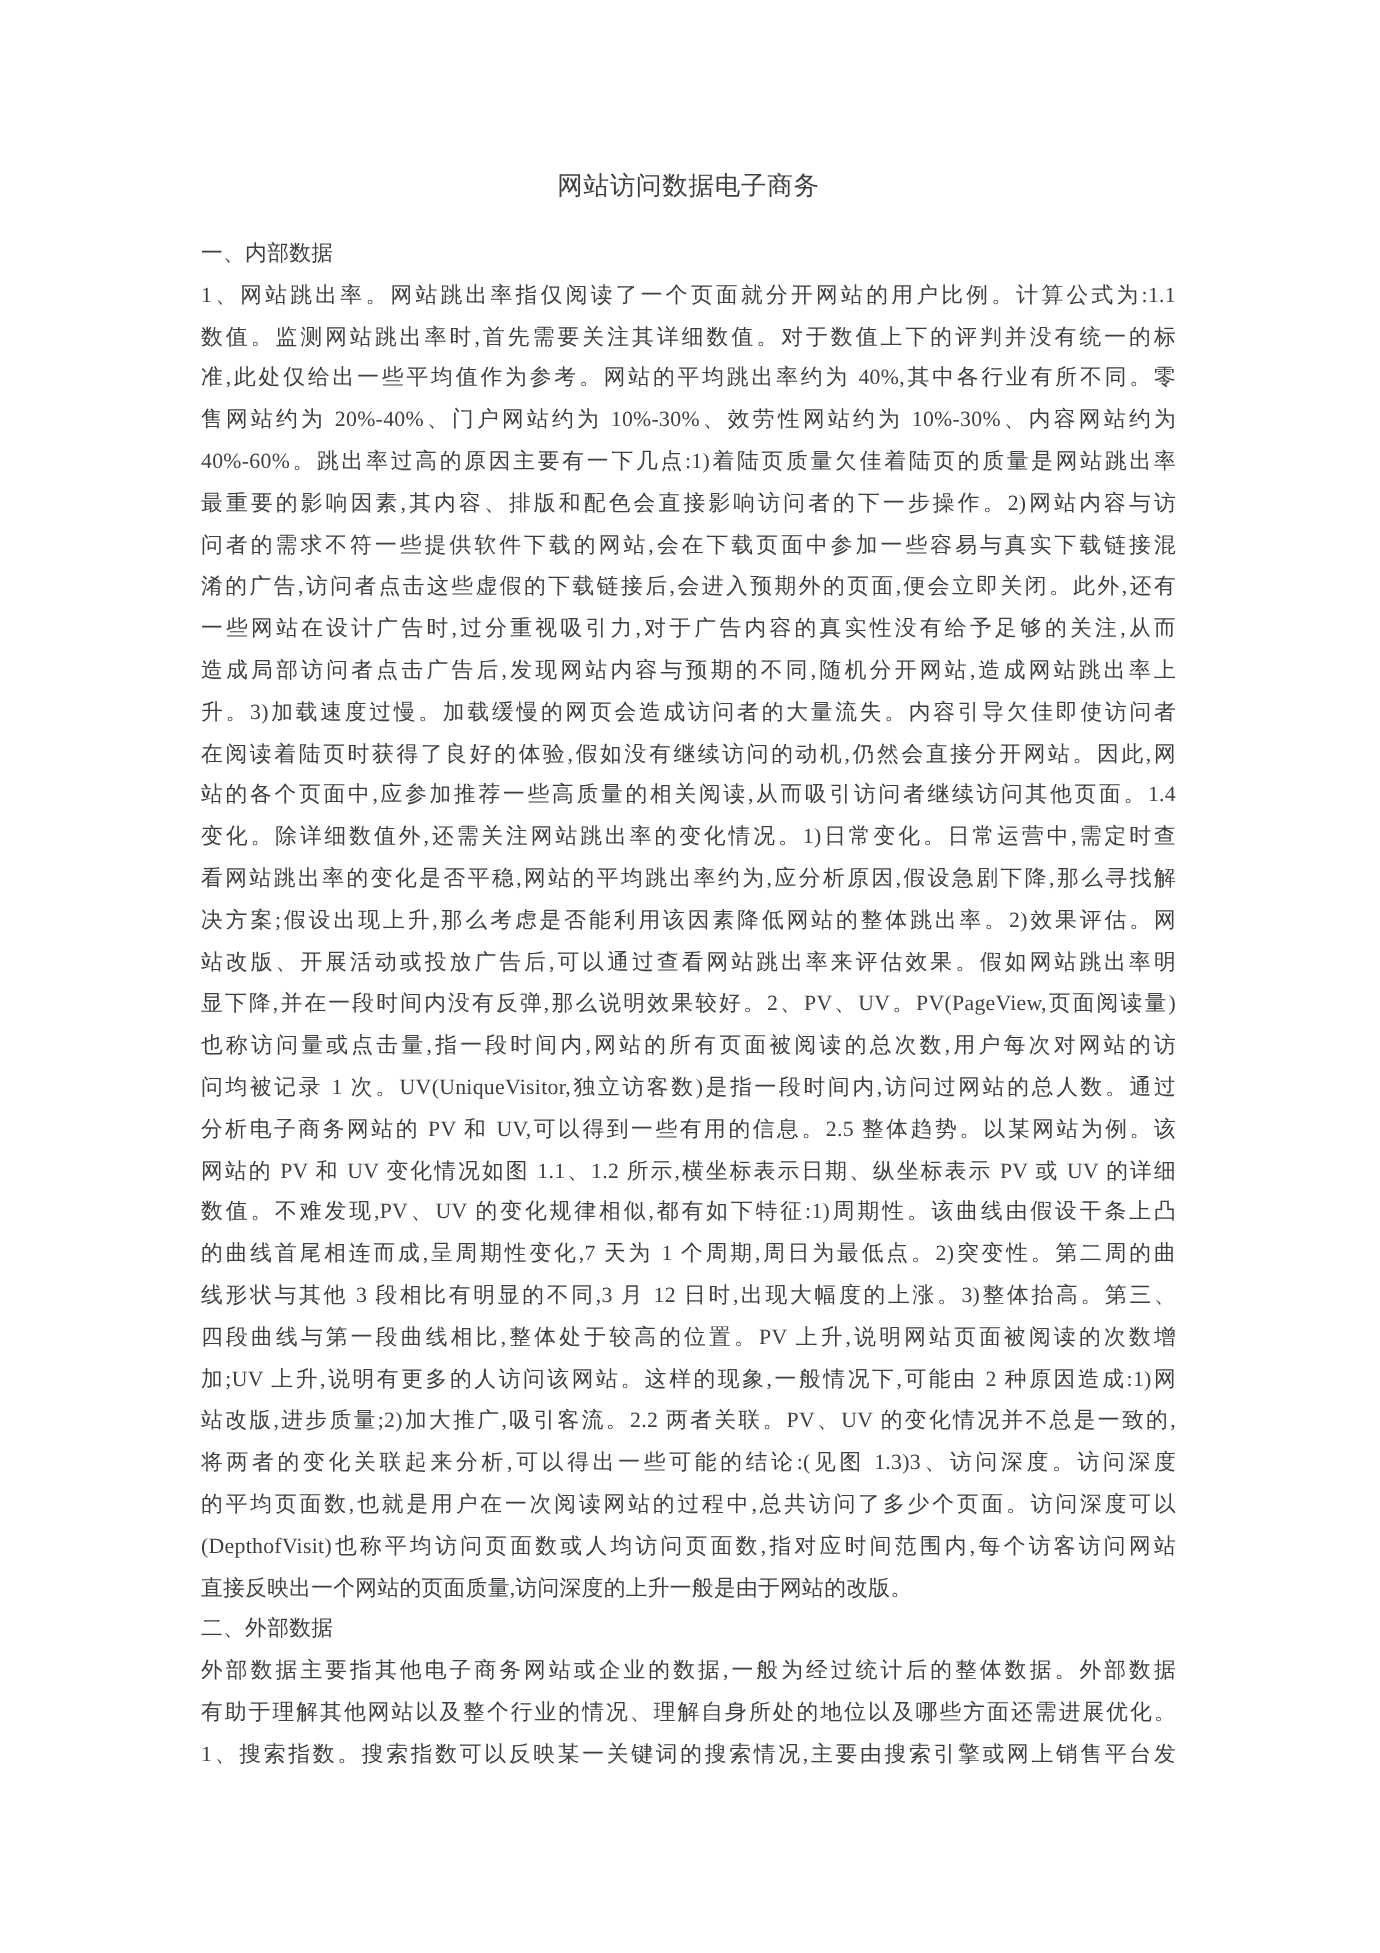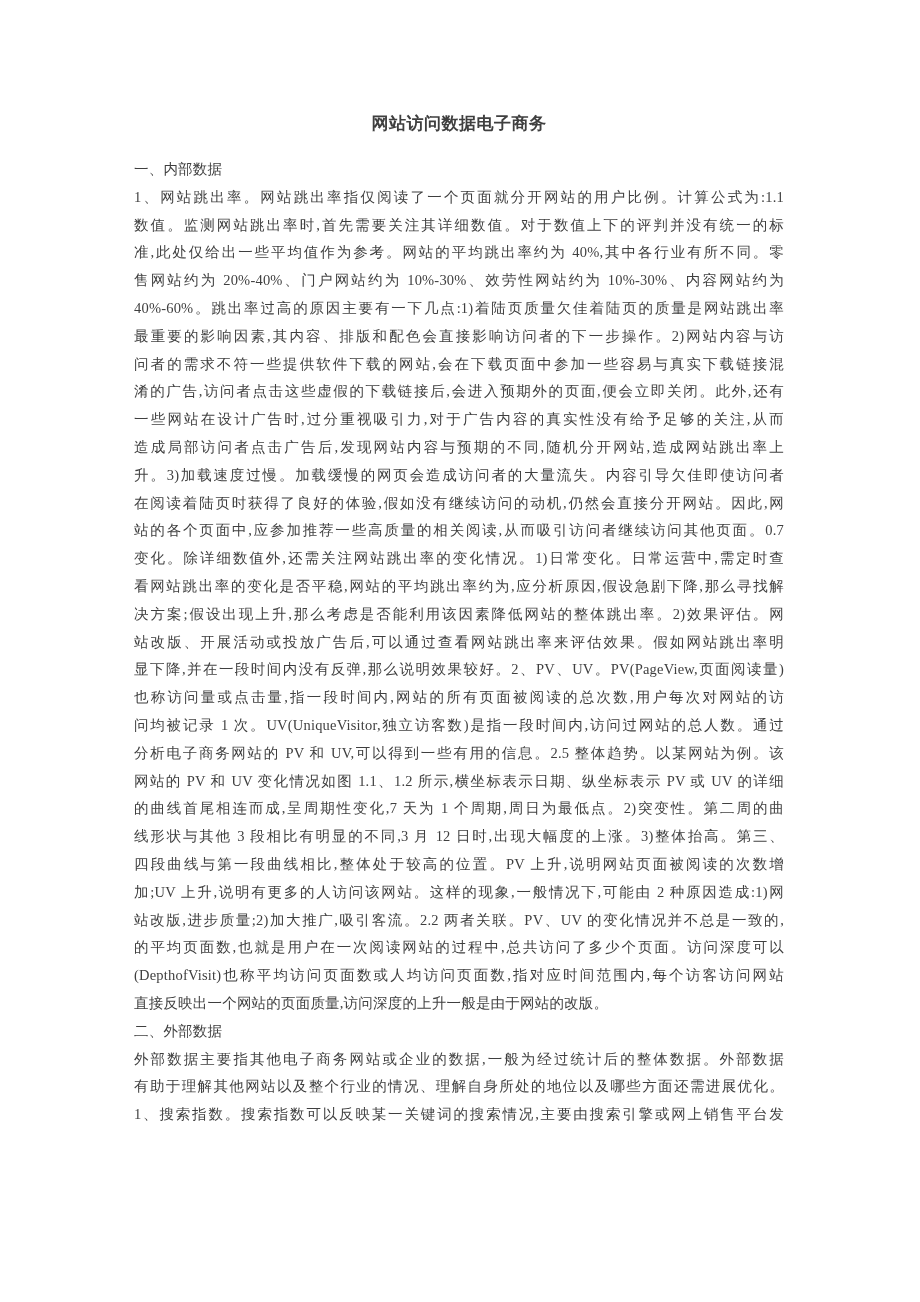--- a/index.html
+++ b/index.html
@@ -20,21 +20,21 @@
     position: absolute;
     top: 110px;
     left: 134px;
     width: 650px;
   }
   .doc-title {
     text-align: center;
     font-size: 17px;
     line-height: 28px;
     margin: 0 0 18px 0;
-    font-weight: bold;
+    font-weight: normal;
     letter-spacing: 0.5px;
   }
   .line {
     font-size: 14.5px;
     line-height: 27.8px;
     white-space: nowrap;
     letter-spacing: 0.2px;
   }
   .line.j {
     white-space: normal;
@@ -62,35 +62,37 @@
     <div class="line j">准,此处仅给出一些平均值作为参考。网站的平均跳出率约为 40%,其中各行业有所不同。零</div>
     <div class="line j">售网站约为 20%-40%、门户网站约为 10%-30%、效劳性网站约为 10%-30%、内容网站约为</div>
     <div class="line j">40%-60%。跳出率过高的原因主要有一下几点:1)着陆页质量欠佳着陆页的质量是网站跳出率</div>
     <div class="line j">最重要的影响因素,其内容、排版和配色会直接影响访问者的下一步操作。2)网站内容与访</div>
     <div class="line j">问者的需求不符一些提供软件下载的网站,会在下载页面中参加一些容易与真实下载链接混</div>
     <div class="line j">淆的广告,访问者点击这些虚假的下载链接后,会进入预期外的页面,便会立即关闭。此外,还有</div>
     <div class="line j">一些网站在设计广告时,过分重视吸引力,对于广告内容的真实性没有给予足够的关注,从而</div>
     <div class="line j">造成局部访问者点击广告后,发现网站内容与预期的不同,随机分开网站,造成网站跳出率上</div>
     <div class="line j">升。3)加载速度过慢。加载缓慢的网页会造成访问者的大量流失。内容引导欠佳即使访问者</div>
     <div class="line j">在阅读着陆页时获得了良好的体验,假如没有继续访问的动机,仍然会直接分开网站。因此,网</div>
-    <div class="line j">站的各个页面中,应参加推荐一些高质量的相关阅读,从而吸引访问者继续访问其他页面。0.7</div>
+    <div class="line j">站的各个页面中,应参加推荐一些高质量的相关阅读,从而吸引访问者继续访问其他页面。1.4</div>
     <div class="line j">变化。除详细数值外,还需关注网站跳出率的变化情况。1)日常变化。日常运营中,需定时查</div>
     <div class="line j">看网站跳出率的变化是否平稳,网站的平均跳出率约为,应分析原因,假设急剧下降,那么寻找解</div>
     <div class="line j">决方案;假设出现上升,那么考虑是否能利用该因素降低网站的整体跳出率。2)效果评估。网</div>
     <div class="line j">站改版、开展活动或投放广告后,可以通过查看网站跳出率来评估效果。假如网站跳出率明</div>
     <div class="line j">显下降,并在一段时间内没有反弹,那么说明效果较好。2、PV、UV。PV(PageView,页面阅读量)</div>
     <div class="line j">也称访问量或点击量,指一段时间内,网站的所有页面被阅读的总次数,用户每次对网站的访</div>
     <div class="line j">问均被记录 1 次。UV(UniqueVisitor,独立访客数)是指一段时间内,访问过网站的总人数。通过</div>
     <div class="line j">分析电子商务网站的 PV 和 UV,可以得到一些有用的信息。2.5 整体趋势。以某网站为例。该</div>
     <div class="line j">网站的 PV 和 UV 变化情况如图 1.1、1.2 所示,横坐标表示日期、纵坐标表示 PV 或 UV 的详细</div>
+    <div class="line j">数值。不难发现,PV、UV 的变化规律相似,都有如下特征:1)周期性。该曲线由假设干条上凸</div>
     <div class="line j">的曲线首尾相连而成,呈周期性变化,7 天为 1 个周期,周日为最低点。2)突变性。第二周的曲</div>
     <div class="line j">线形状与其他 3 段相比有明显的不同,3 月 12 日时,出现大幅度的上涨。3)整体抬高。第三、</div>
     <div class="line j">四段曲线与第一段曲线相比,整体处于较高的位置。PV 上升,说明网站页面被阅读的次数增</div>
     <div class="line j">加;UV 上升,说明有更多的人访问该网站。这样的现象,一般情况下,可能由 2 种原因造成:1)网</div>
     <div class="line j">站改版,进步质量;2)加大推广,吸引客流。2.2 两者关联。PV、UV 的变化情况并不总是一致的,</div>
+    <div class="line j">将两者的变化关联起来分析,可以得出一些可能的结论:(见图 1.3)3、访问深度。访问深度</div>
     <div class="line j">的平均页面数,也就是用户在一次阅读网站的过程中,总共访问了多少个页面。访问深度可以</div>
     <div class="line j">(DepthofVisit)也称平均访问页面数或人均访问页面数,指对应时间范围内,每个访客访问网站</div>
     <div class="line">直接反映出一个网站的页面质量,访问深度的上升一般是由于网站的改版。</div>
 
     <div class="heading">二、外部数据</div>
 
     <div class="line j">外部数据主要指其他电子商务网站或企业的数据,一般为经过统计后的整体数据。外部数据</div>
     <div class="line j">有助于理解其他网站以及整个行业的情况、理解自身所处的地位以及哪些方面还需进展优化。</div>
     <div class="line j">1、搜索指数。搜索指数可以反映某一关键词的搜索情况,主要由搜索引擎或网上销售平台发</div>
 

